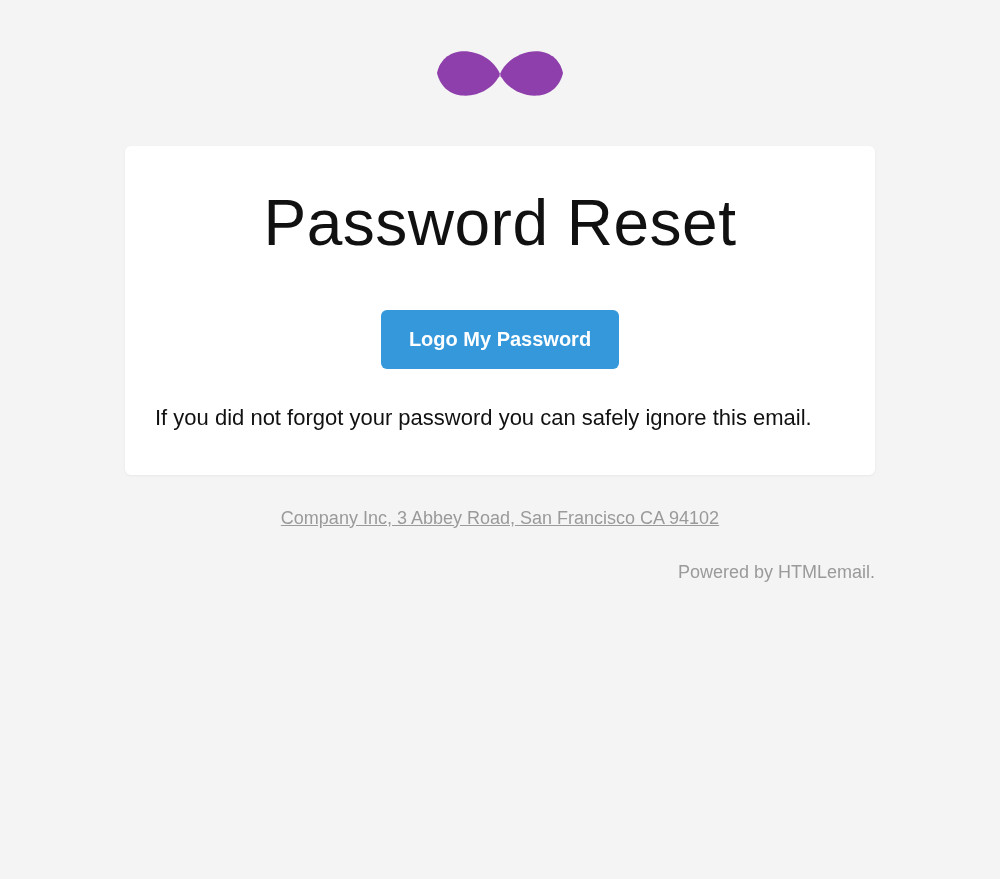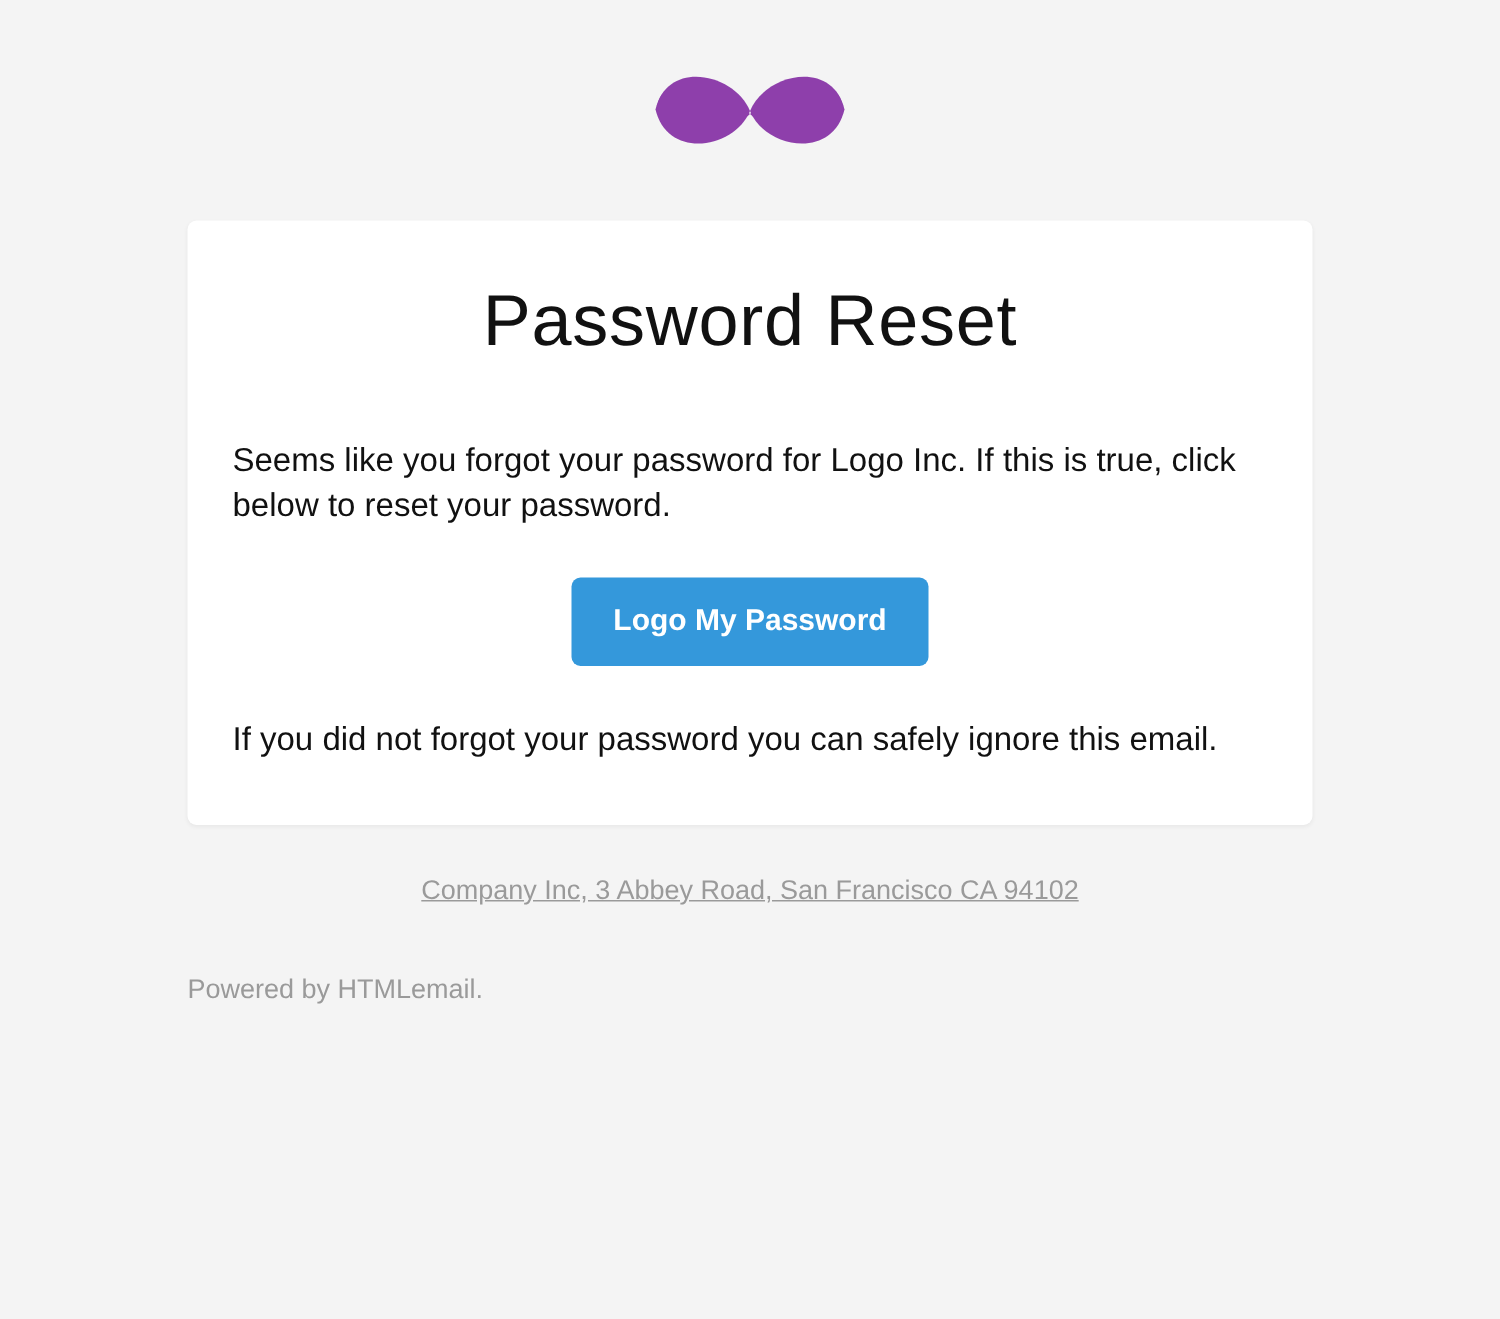--- a/index.html
+++ b/index.html
@@ -26,21 +26,21 @@
       display: inline-block;
     }
     .card {
       background: #ffffff;
       border-radius: 6px;
       padding: 40px 30px 42px 30px;
       box-shadow: 0 1px 3px rgba(0,0,0,0.05);
     }
     .title {
       text-align: center;
-      font-size: 48px;
+      font-size: 64px;
       font-weight: 300;
       color: #111;
       letter-spacing: 0.5px;
       margin-bottom: 50px;
     }
     .body-text {
       font-size: 22px;
       line-height: 1.35;
       color: #111;
       font-weight: 400;
@@ -71,24 +71,24 @@
       color: #9a9a9a;
       font-size: 18px;
       line-height: 1.5;
       text-decoration: underline;
     }
     .footer a {
       color: #9a9a9a;
       text-decoration: underline;
     }
     .footer-powered {
-      margin-top: 42px;
+      margin-top: 30px;
       color: #9a9a9a;
       font-size: 18px;
-      text-align: left;
+      text-align: right;
     }
   </style>
 </head>
 <body>
 
 <div class="container">
 
   <div class="logo-wrap">
     <span class="logo-svg">
       <svg width="130" height="58" viewBox="0 0 130 58">
@@ -97,21 +97,20 @@
         <path d="M 127 29 C 127 12, 102 0, 65 32 C 75 40, 95 58, 127 29 Z" fill="#8e3fab"></path>
         <path d="M 2 29 C 10 -5, 55 5, 65 30 C 55 55, 10 63, 2 29 Z" fill="#8e3fab"></path>
         <path d="M 128 29 C 120 -5, 75 5, 65 30 C 75 55, 120 63, 128 29 Z" fill="#8e3fab"></path>
       </svg>
     </span>
   </div>
 
   <div class="card">
     <h1 class="title">Password Reset</h1>
 
-    <p class="body-text">Seems like you forgot your password for Logo Inc. If this is true, click below to reset your password.</p>
 
     <div class="btn-wrap">
       <a href="#" class="btn">Logo My Password</a>
     </div>
 
     <p class="body-text last">If you did not forgot your password you can safely ignore this email.</p>
   </div>
 
   <div class="footer">
     <div>Company Inc, 3 Abbey Road, San Francisco CA 94102</div>

